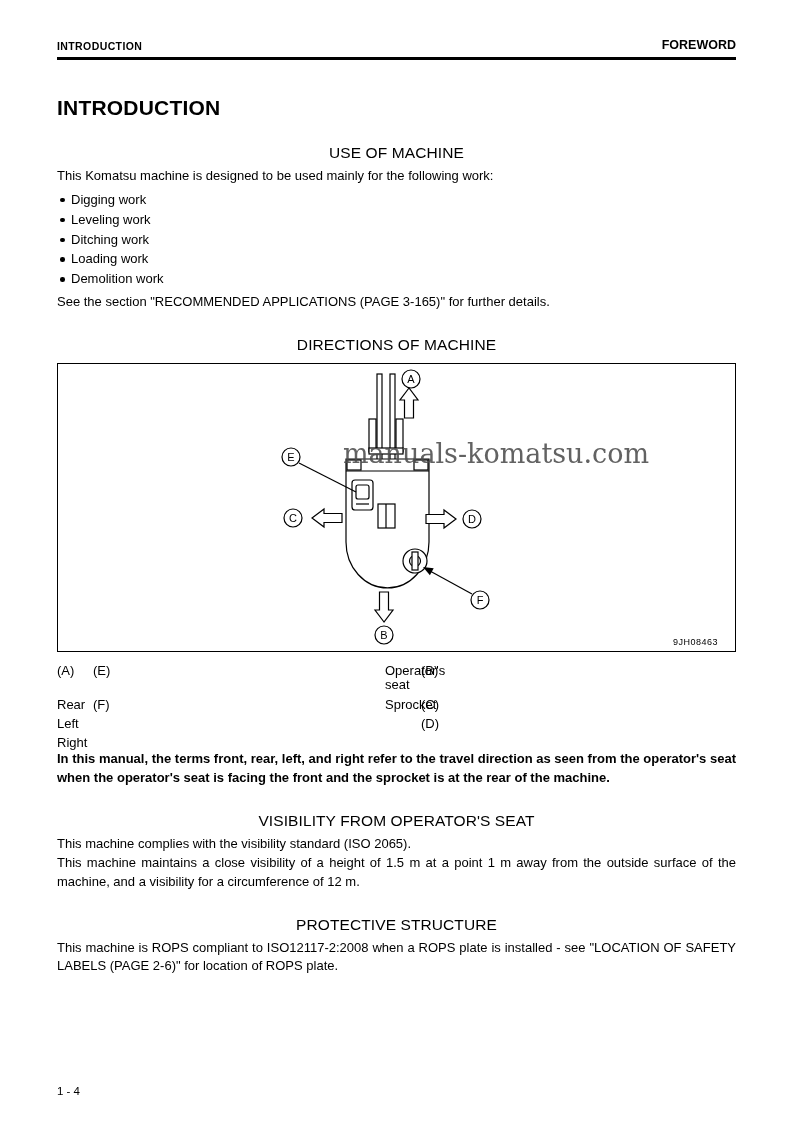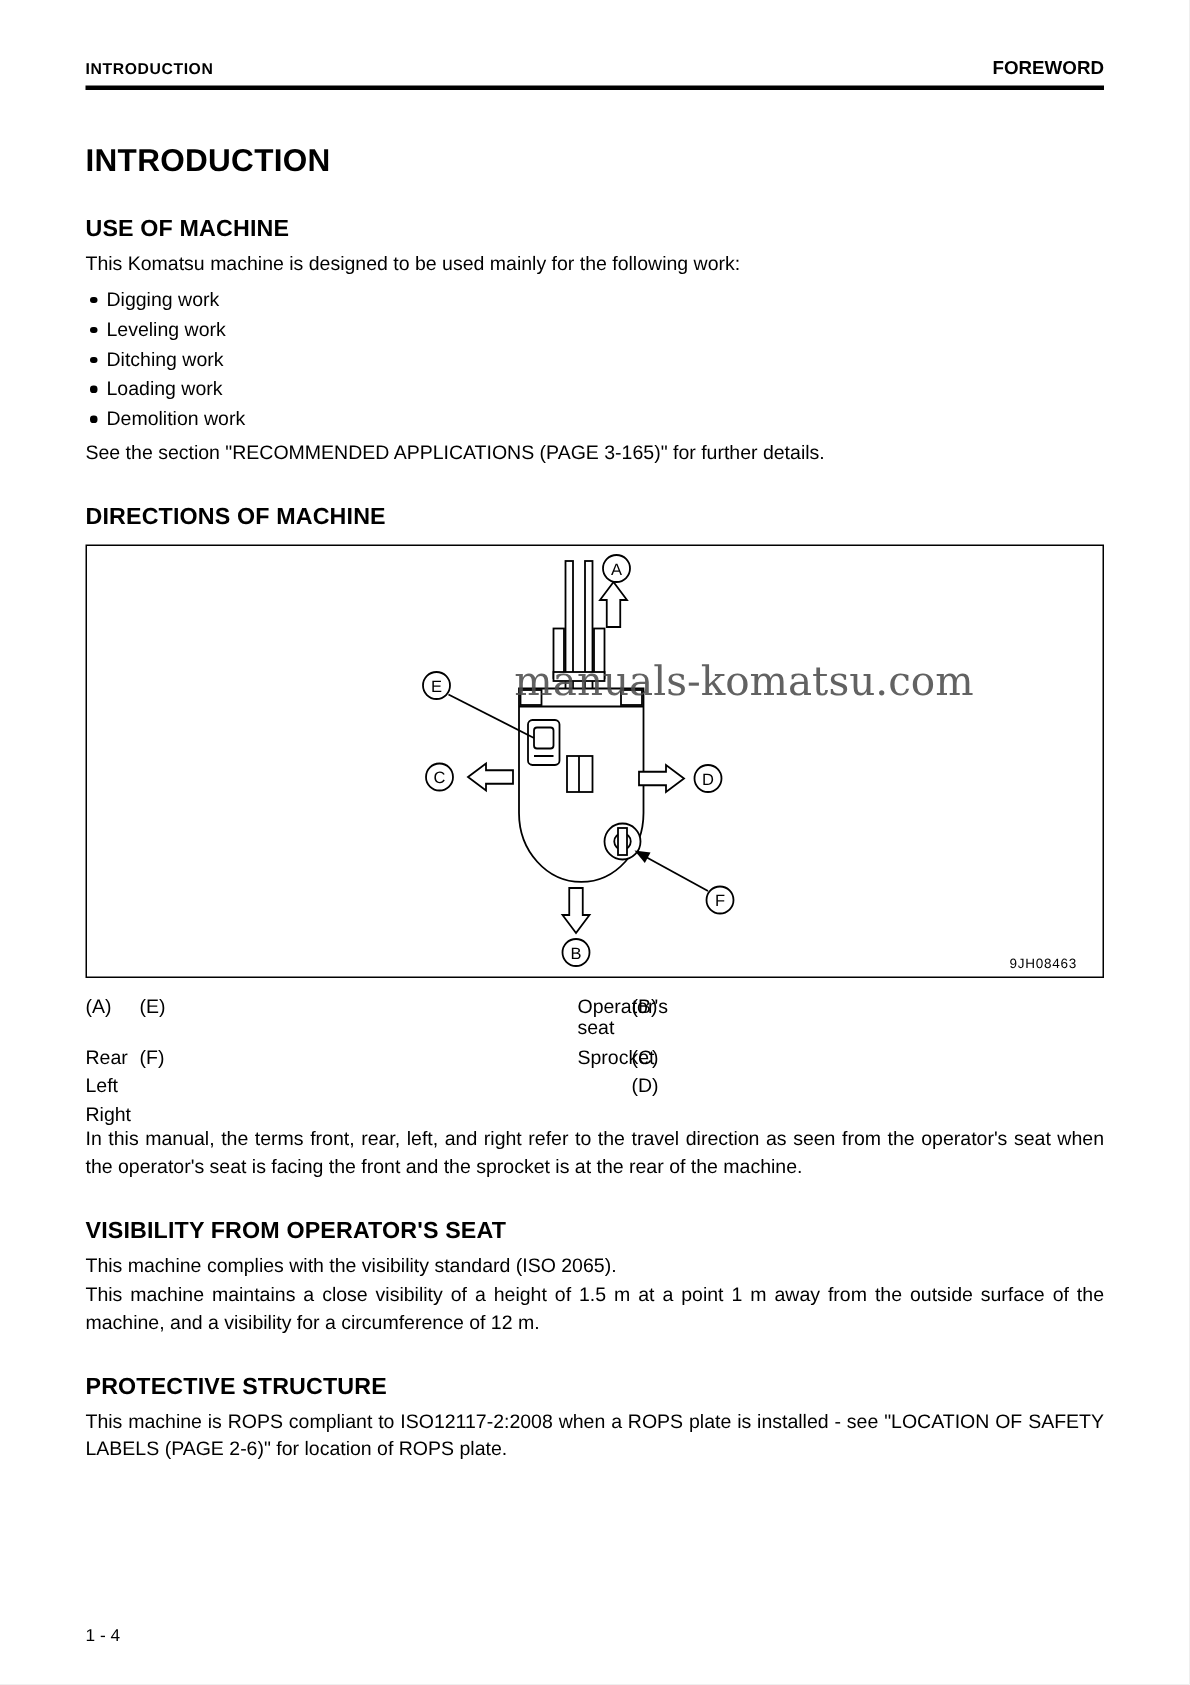--- a/index.html
+++ b/index.html
@@ -7,37 +7,37 @@
     width:793px;height:1123px;margin:0 auto;background:#fff;
     box-sizing:border-box;padding:38px 57px 4px;position:relative;
     font-family:"Liberation Sans",sans-serif;color:#000;
     outline:1px solid #d8d8d8;
   }
   .hdr{display:flex;justify-content:space-between;align-items:flex-end;}
   .hdr-left{font-size:10.5px;font-weight:bold;letter-spacing:.4px;}
   .hdr-right{font-size:12.5px;font-weight:bold;}
   .rule{height:3px;background:#000;margin-top:5px;}
   h1.title{font-size:21px;font-weight:bold;margin:36px 0 0;letter-spacing:.2px;}
-  h2.sec{font-size:15.5px;font-weight:bold;margin:24px 0 5px;letter-spacing:.1px;}
+  h2.sec{font-size:15.5px;font-weight:normal;margin:24px 0 5px;letter-spacing:.1px;text-align:center;}
   p.body{font-size:13px;line-height:1.45;margin:0;text-align:justify;}
   ul.bullets{list-style:none;margin:5px 0 4px;padding:0;}
   ul.bullets li{font-size:13px;line-height:1.45;position:relative;padding-left:14px;margin:1px 0;}
   ul.bullets li::before{content:"";position:absolute;left:3px;top:7px;width:4.5px;height:4.5px;border-radius:50%;background:#000;}
   .figure{margin-top:9px;border:1px solid #000;height:287px;position:relative;overflow:hidden;}
   .figure svg{display:block;}
   .diag-line{stroke:#000;stroke-width:1.2;fill:none;}
   .diag-shape{stroke:#000;stroke-width:1.2;fill:#fff;}
   .diag-fill{fill:#000;stroke:none;}
   .lbl-circle{stroke:#000;stroke-width:1.2;fill:#fff;}
   .lbl-text{font-family:"Liberation Sans",sans-serif;font-size:11px;text-anchor:middle;fill:#000;}
   .watermark-text{font-family:"DejaVu Serif",serif;font-size:27px;fill:#4c4c4c;text-anchor:middle;}
   .figcode{font-family:"Liberation Sans",sans-serif;font-size:9px;fill:#000;text-anchor:end;letter-spacing:.5px;}
   .legend{margin-top:12px;display:grid;grid-template-columns:36px 292px 36px auto;row-gap:5px;font-size:13px;}
   .legend .cell{line-height:1.1;}
-  .note{margin-top:15px;}
+  .note{margin-top:15px;font-weight:bold;}
   .para-gap{margin-top:0;}
   .footer{position:absolute;left:57px;bottom:26px;font-size:11.5px;}
 </style>
 </head>
 <body>
 
 <div class="page">
 
   <div class="hdr">
     <span class="hdr-left">INTRODUCTION</span>

